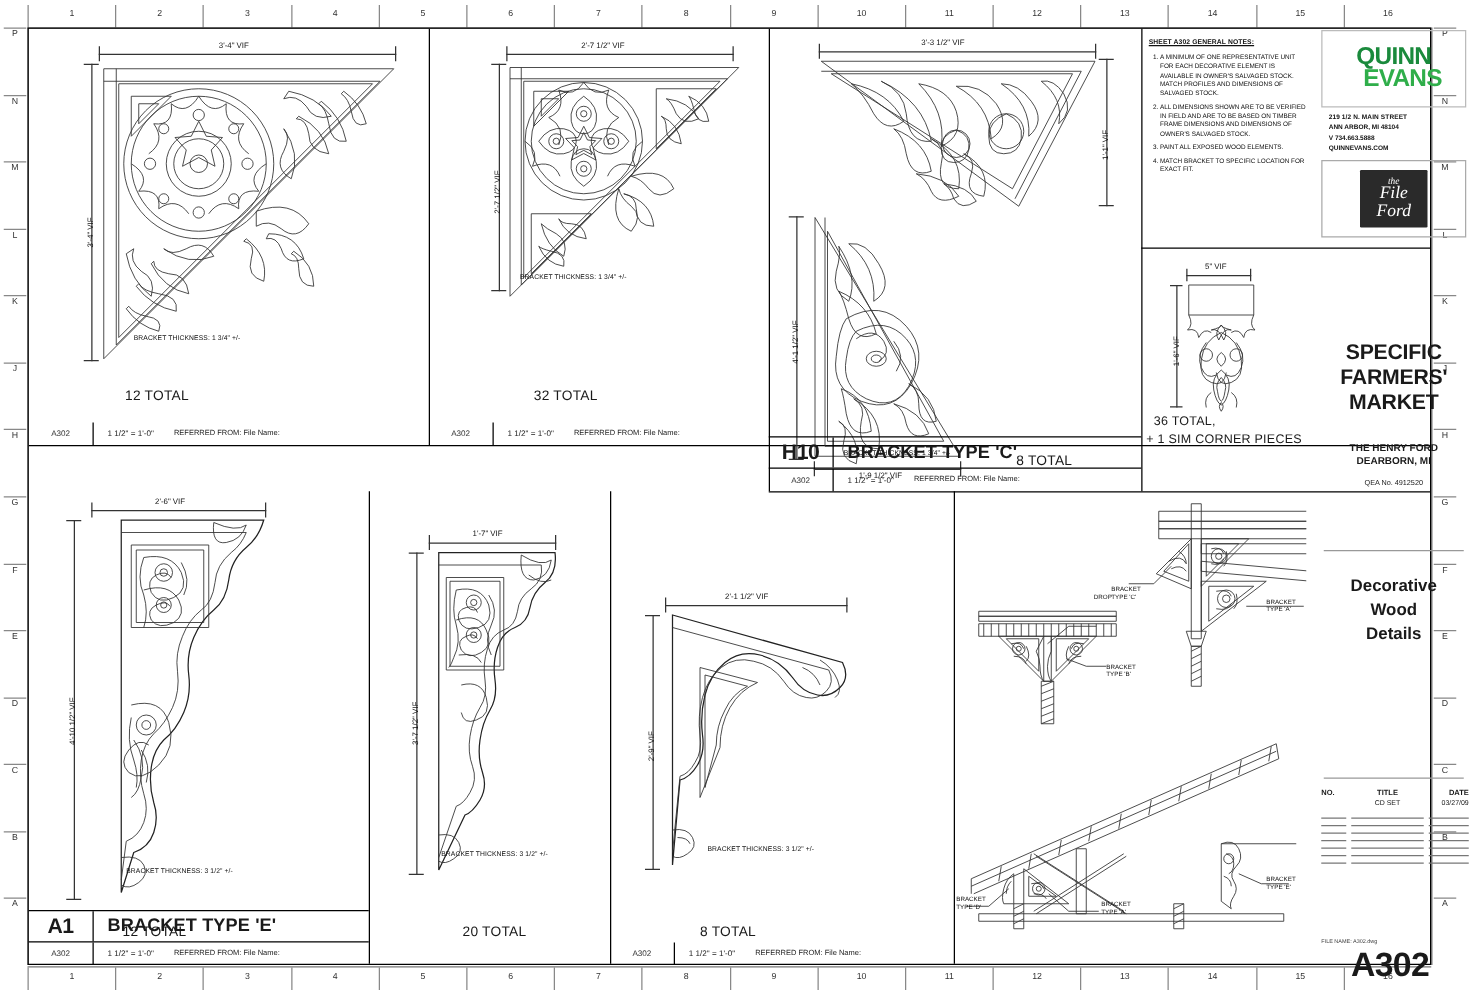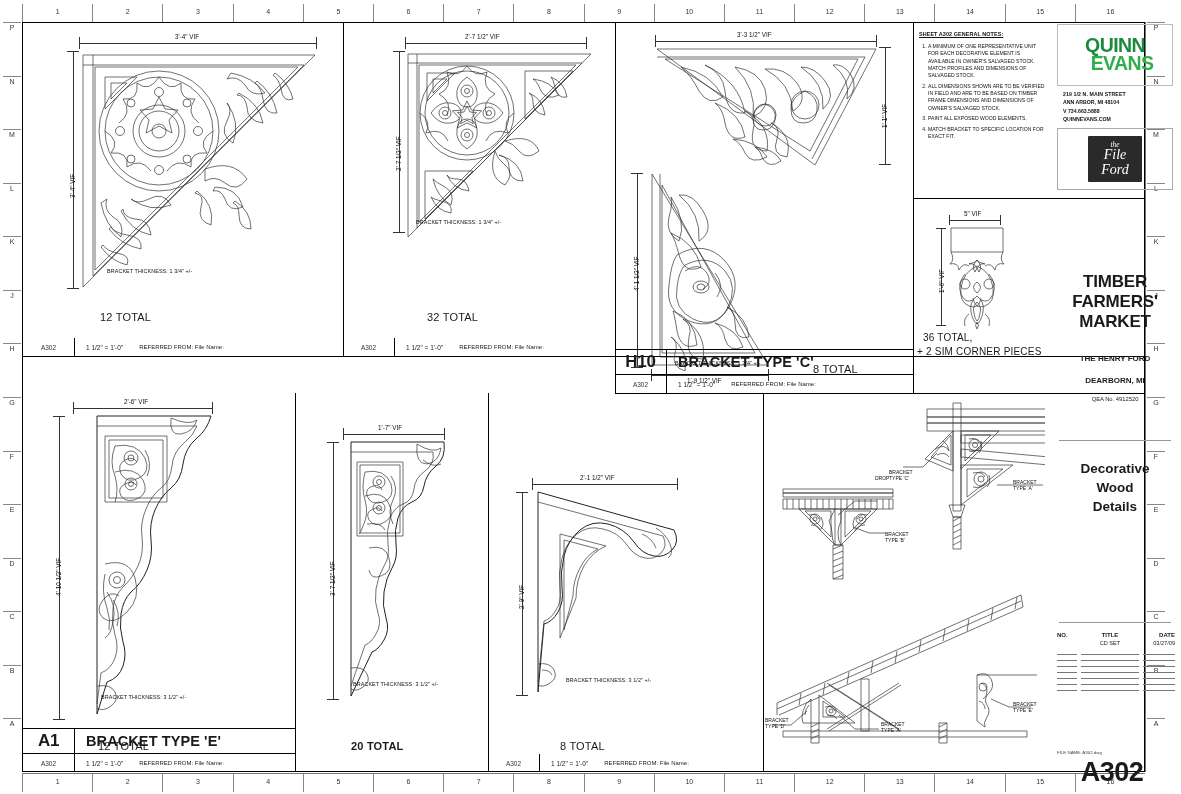--- a/index.html
+++ b/index.html
@@ -522,21 +522,21 @@
             <path d="M30,56 q-7,5 0,11 q7,-6 0,-11 Z"></path>
             <path d="M30,70 q-8,6 -6,16 q2,10 6,12 q4,-2 6,-12 q2,-10 -6,-16 Z"></path>
             <path d="M30,76 q-5,5 -3,11 q1,7 3,8 q2,-1 3,-8 q2,-6 -3,-11 Z"></path>
             <path d="M22,88 q-6,4 -4,12"></path>
             <path d="M38,88 q6,4 4,12"></path>
             <path d="M30,96 q-3,3 0,7 q3,-4 0,-7 Z"></path>
           </g>
         </svg>
 
         <div class="total" style="left:10px; top:134px; font-size:10px;">36 TOTAL,</div>
-        <div class="total" style="left:4px; top:148px; font-size:10px;">+ 2 SIM CORNER PIECES</div>
+        <div class="total" style="left:4px; top:148px; font-size:10px;">+ 1 SIM CORNER PIECES</div>
       </div>
     </div>
 
     <div class="panel" style="left:0; top:333px; width:272px; height:416px;">
       <div class="panel-body">
         <div class="dimline" style="left:50px; top:52px; width:140px; height:1px;"></div>
         <div class="dimline" style="left:50px; top:46px; width:1px; height:12px;"></div>
         <div class="dimline" style="left:189px; top:46px; width:1px; height:12px;"></div>
         <div class="dim" style="left:101px; top:42px;">2'-6" VIF</div>
         <div class="dimline" style="left:36px; top:60px; width:1px; height:304px;"></div>
@@ -636,21 +636,21 @@
             <path d="M82,20 q10,8 18,4"></path>
           </g>
 
           <g class="sk">
             <path d="M28,108 q16,-4 20,10 q4,14 -8,18 q-10,4 -12,-6"></path>
           </g>
 
           <path class="sk" d="M10,228 q12,-2 16,6 q4,8 -4,13 q-7,5 -12,2"></path>
         </svg>
 
-        <div class="total" style="left:56px; top:384px;font-weight:bold;">20 TOTAL</div>
+        <div class="total" style="left:75px; top:384px;">20 TOTAL</div>
         <div class="thick" style="left:58px; top:325px;">BRACKET THICKNESS: 3 1/2" +/-</div>
       </div>
     </div>
 
     <div class="panel" style="left:465px; top:333px; width:275px; height:416px;">
       <div class="panel-body">
         <div class="dimline" style="left:44px; top:128px; width:146px; height:1px;"></div>
         <div class="dimline" style="left:44px; top:122px; width:1px; height:12px;"></div>
         <div class="dimline" style="left:189px; top:122px; width:1px; height:12px;"></div>
         <div class="dim" style="left:92px; top:118px;">2'-1 1/2" VIF</div>
@@ -868,25 +868,25 @@
 
     <div class="henry">
       <div class="henry-in">
         <div class="t1">the</div>
         <div class="t2">File</div>
         <div class="t2">Ford</div>
       </div>
     </div>
 
     <div class="proj">
-      <div class="pt">TIMBER</div>
+      <div class="pt">SPECIFIC</div>
       <div class="pt">FARMERS'</div>
       <div class="pt">MARKET</div>
       <div class="loc">THE HENRY FORD</div>
-      <div class="loc" style="margin-top:12px">DEARBORN, MI</div>
+      <div class="loc" style="margin-top:0">DEARBORN, MI</div>
       <div class="qea">QEA No. 4912520</div>
     </div>
 
     <div class="tb-rule" style="top:418px;"></div>
 
     <div class="sheettitle">
       <div>Decorative</div>
       <div>Wood</div>
       <div>Details</div>
     </div>

